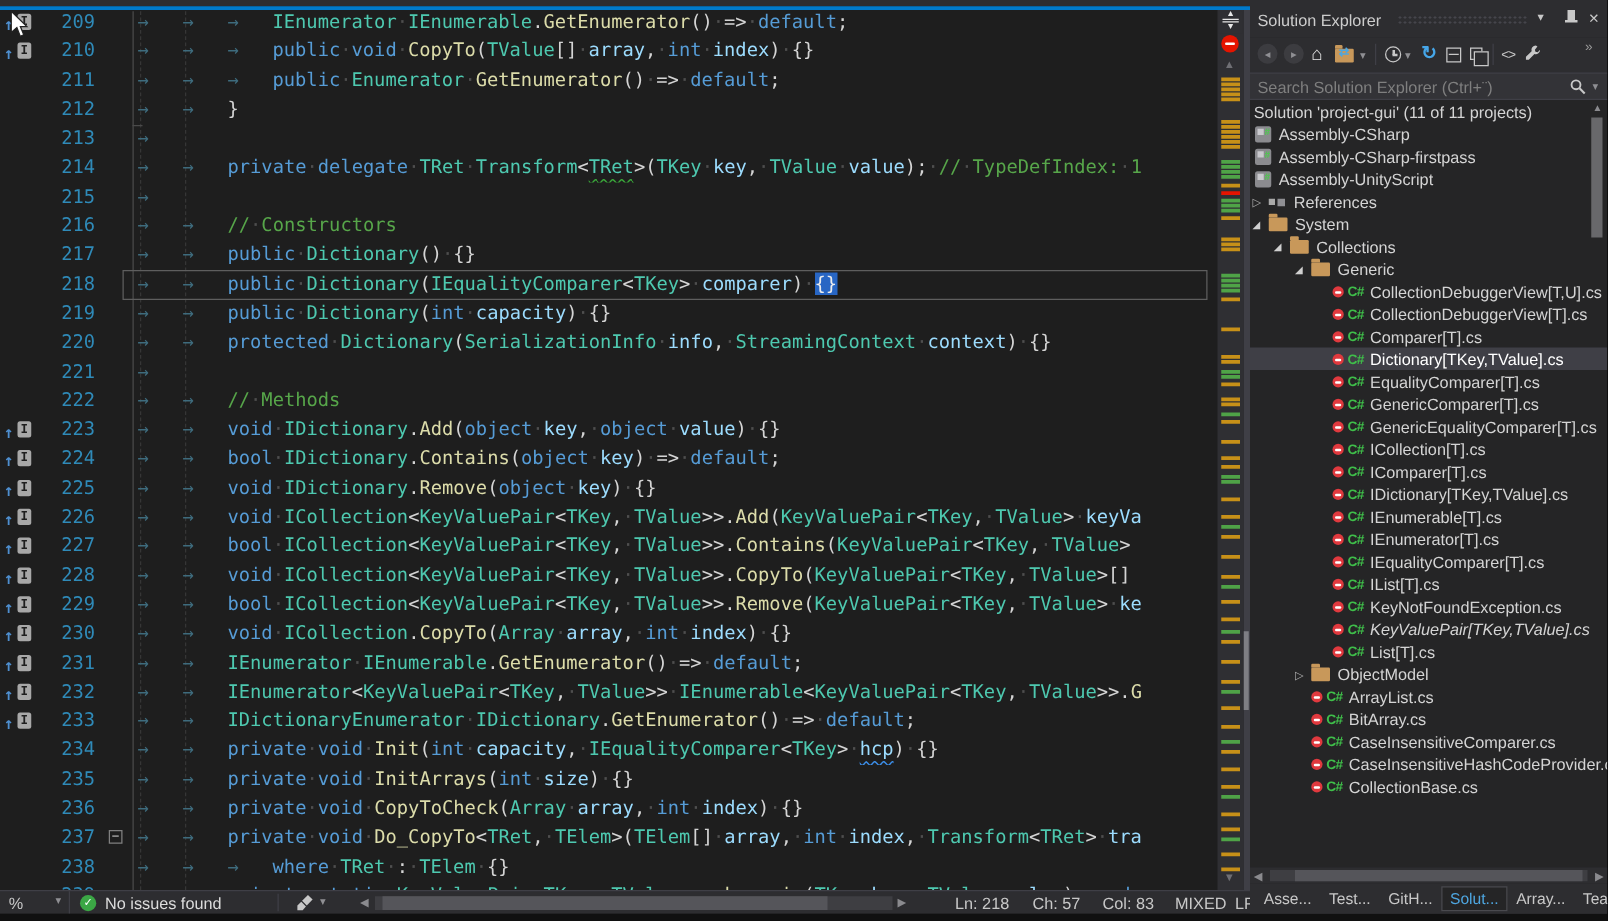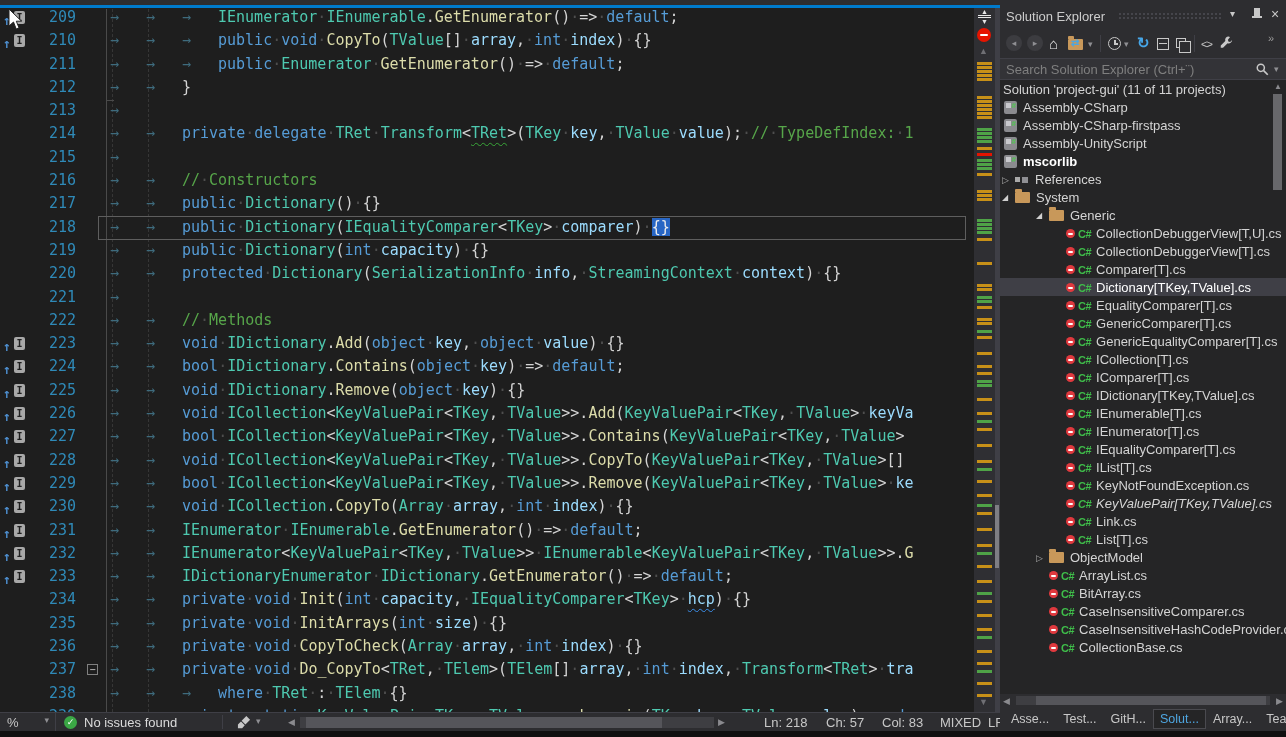--- a/index.html
+++ b/index.html
@@ -352,41 +352,40 @@
         <line x1="9.2" y1="9.2" x2="13.6" y2="13.6" stroke="#C8C8C8" stroke-width="1.8"></line>
       </svg>
       <div class="dd">▾</div>
     </div>
 
     <div id="setree">
         <div class="t-row" style="padding-left: 3px;"><span class="lbl">Solution 'project-gui' (11 of 11 projects)</span></div>
         <div class="t-row" style="padding-left: 4px;"><span class="ic-proj"></span><span class="lbl">Assembly-CSharp</span></div>
         <div class="t-row" style="padding-left: 4px;"><span class="ic-proj"></span><span class="lbl">Assembly-CSharp-firstpass</span></div>
         <div class="t-row" style="padding-left: 4px;"><span class="ic-proj"></span><span class="lbl">Assembly-UnityScript</span></div>
-        <div class="t-row b" style="padding-left: 4px;"><span class="ic-proj"></span><span class="lbl">mscorlib</span></div>
         <div class="t-row" style="padding-left: 2px;"><span class="exp closed">▷</span><span class="ic-refs"></span><span class="lbl">References</span></div>
         <div class="t-row" style="padding-left: 2px;"><span class="exp">◢</span><span class="ic-folder"></span><span class="lbl">System</span></div>
+        <div class="t-row" style="padding-left: 19px;"><span class="exp">◢</span><span class="ic-folder"></span><span class="lbl">Collections</span></div>
         <div class="t-row" style="padding-left: 36px;"><span class="exp">◢</span><span class="ic-folder"></span><span class="lbl">Generic</span></div>
         <div class="t-row" style="padding-left: 53px;"><span class="spc"></span><span class="ic-red"></span><span class="ic-cs">C#</span><span class="lbl">CollectionDebuggerView[T,U].cs</span></div>
         <div class="t-row" style="padding-left: 53px;"><span class="spc"></span><span class="ic-red"></span><span class="ic-cs">C#</span><span class="lbl">CollectionDebuggerView[T].cs</span></div>
         <div class="t-row" style="padding-left: 53px;"><span class="spc"></span><span class="ic-red"></span><span class="ic-cs">C#</span><span class="lbl">Comparer[T].cs</span></div>
         <div class="t-row sel" style="padding-left: 53px;"><span class="spc"></span><span class="ic-red"></span><span class="ic-cs">C#</span><span class="lbl">Dictionary[TKey,TValue].cs</span></div>
         <div class="t-row" style="padding-left: 53px;"><span class="spc"></span><span class="ic-red"></span><span class="ic-cs">C#</span><span class="lbl">EqualityComparer[T].cs</span></div>
         <div class="t-row" style="padding-left: 53px;"><span class="spc"></span><span class="ic-red"></span><span class="ic-cs">C#</span><span class="lbl">GenericComparer[T].cs</span></div>
         <div class="t-row" style="padding-left: 53px;"><span class="spc"></span><span class="ic-red"></span><span class="ic-cs">C#</span><span class="lbl">GenericEqualityComparer[T].cs</span></div>
         <div class="t-row" style="padding-left: 53px;"><span class="spc"></span><span class="ic-red"></span><span class="ic-cs">C#</span><span class="lbl">ICollection[T].cs</span></div>
         <div class="t-row" style="padding-left: 53px;"><span class="spc"></span><span class="ic-red"></span><span class="ic-cs">C#</span><span class="lbl">IComparer[T].cs</span></div>
         <div class="t-row" style="padding-left: 53px;"><span class="spc"></span><span class="ic-red"></span><span class="ic-cs">C#</span><span class="lbl">IDictionary[TKey,TValue].cs</span></div>
         <div class="t-row" style="padding-left: 53px;"><span class="spc"></span><span class="ic-red"></span><span class="ic-cs">C#</span><span class="lbl">IEnumerable[T].cs</span></div>
         <div class="t-row" style="padding-left: 53px;"><span class="spc"></span><span class="ic-red"></span><span class="ic-cs">C#</span><span class="lbl">IEnumerator[T].cs</span></div>
         <div class="t-row" style="padding-left: 53px;"><span class="spc"></span><span class="ic-red"></span><span class="ic-cs">C#</span><span class="lbl">IEqualityComparer[T].cs</span></div>
         <div class="t-row" style="padding-left: 53px;"><span class="spc"></span><span class="ic-red"></span><span class="ic-cs">C#</span><span class="lbl">IList[T].cs</span></div>
         <div class="t-row" style="padding-left: 53px;"><span class="spc"></span><span class="ic-red"></span><span class="ic-cs">C#</span><span class="lbl">KeyNotFoundException.cs</span></div>
         <div class="t-row" style="padding-left: 53px; font-style: italic;"><span class="spc"></span><span class="ic-red"></span><span class="ic-cs">C#</span><span class="lbl">KeyValuePair[TKey,TValue].cs</span></div>
-        <div class="t-row" style="padding-left: 53px;"><span class="spc"></span><span class="ic-red"></span><span class="ic-cs">C#</span><span class="lbl">Link.cs</span></div>
         <div class="t-row" style="padding-left: 53px;"><span class="spc"></span><span class="ic-red"></span><span class="ic-cs">C#</span><span class="lbl">List[T].cs</span></div>
         <div class="t-row" style="padding-left: 36px;"><span class="exp closed">▷</span><span class="ic-folder"></span><span class="lbl">ObjectModel</span></div>
         <div class="t-row" style="padding-left: 36px;"><span class="spc"></span><span class="ic-red"></span><span class="ic-cs">C#</span><span class="lbl">ArrayList.cs</span></div>
         <div class="t-row" style="padding-left: 36px;"><span class="spc"></span><span class="ic-red"></span><span class="ic-cs">C#</span><span class="lbl">BitArray.cs</span></div>
         <div class="t-row" style="padding-left: 36px;"><span class="spc"></span><span class="ic-red"></span><span class="ic-cs">C#</span><span class="lbl">CaseInsensitiveComparer.cs</span></div>
         <div class="t-row" style="padding-left: 36px;"><span class="spc"></span><span class="ic-red"></span><span class="ic-cs">C#</span><span class="lbl">CaseInsensitiveHashCodeProvider.cs</span></div>
         <div class="t-row" style="padding-left: 36px;"><span class="spc"></span><span class="ic-red"></span><span class="ic-cs">C#</span><span class="lbl">CollectionBase.cs</span></div>
       </div>
 
     <div id="sevscroll">

